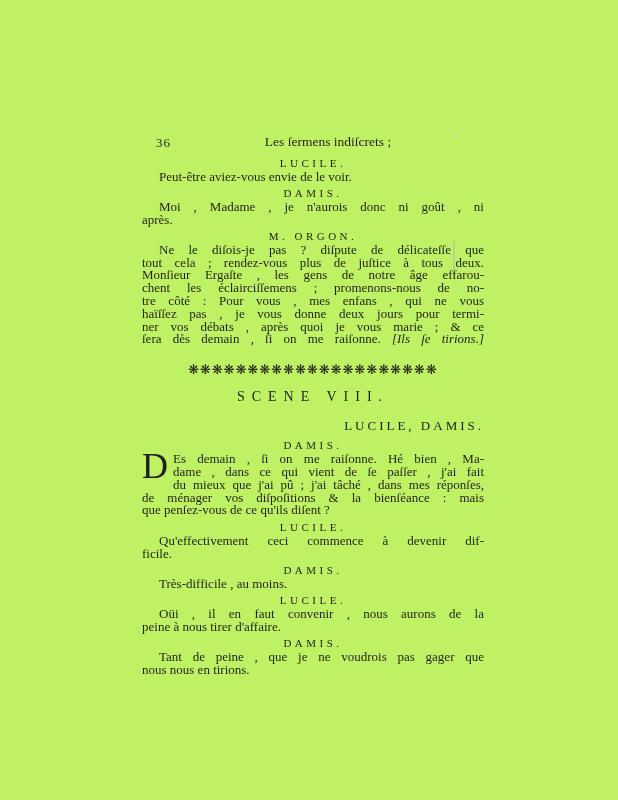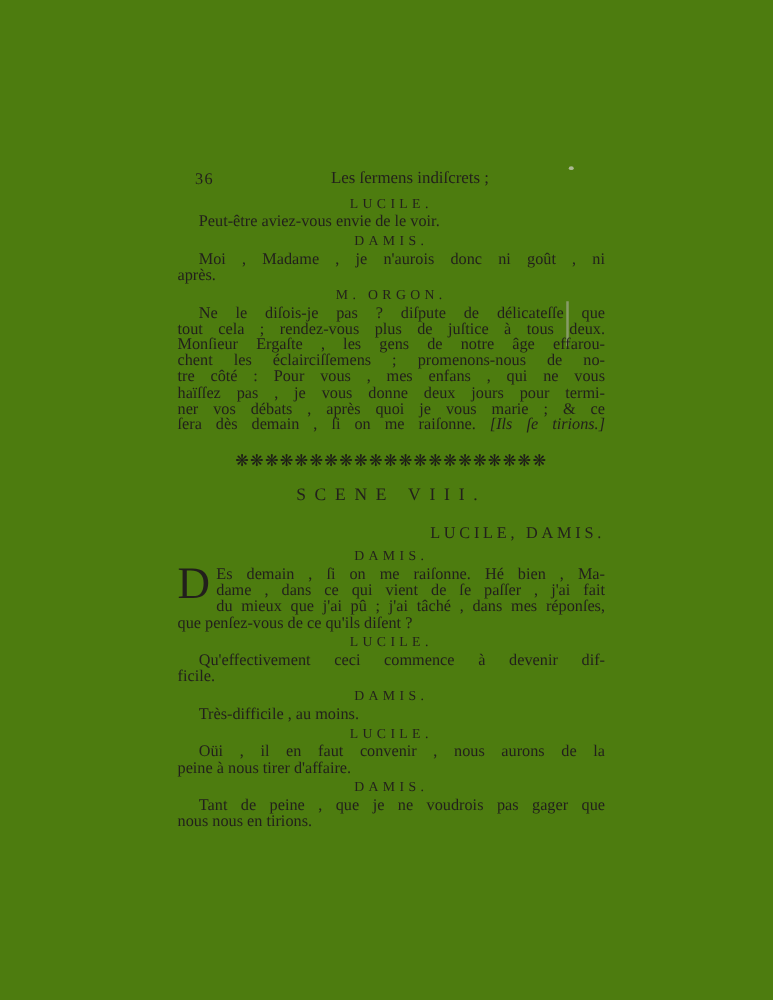--- a/index.html
+++ b/index.html
@@ -1,19 +1,19 @@
 <!DOCTYPE html>
 <html><head>
 <meta charset="utf-8">
 <style>
   html,body{margin:0;padding:0;}
   .page{
     position:relative;
     width:618px;height:800px;
-    background:#4d7c0f;
+    background:#bef264;
     font-family:"Liberation Serif","DejaVu Serif",serif;
     color:#221f1c;
     overflow:hidden;
   }
   .col{
     position:absolute;
     left:142px;top:136px;width:342px;
     font-size:13px;line-height:12.8px;
   }
   .header{position:relative;height:17px;margin-bottom:1px;}
@@ -115,20 +115,21 @@
 
     <div class="scene-heading">SCENE VIII.</div>
     <div class="scene-chars">LUCILE, DAMIS.</div>
 
     <div class="speaker gap-lg">DAMIS.</div>
     <div class="para">
       <span class="dropcap">D</span>
       <div class="bline full">Es demain , ſi on me raiſonne.  Hé bien , Ma-</div>
       <div class="bline full">dame , dans ce qui vient de ſe paſſer , j'ai fait</div>
       <div class="bline full">du mieux que j'ai pû ; j'ai tâché , dans mes réponſes,</div>
+      <div class="bline full">de ménager vos diſpoſitions &amp; la bienſéance : mais</div>
       <div class="bline">que penſez-vous de ce qu'ils diſent ?</div>
     </div>
 
     <div class="speaker">LUCILE.</div>
     <div class="bline indent full">Qu'effectivement ceci commence à devenir dif-</div>
     <div class="bline">ficile.</div>
 
     <div class="speaker">DAMIS.</div>
     <div class="bline indent">Très-difficile , au moins.</div>
 

